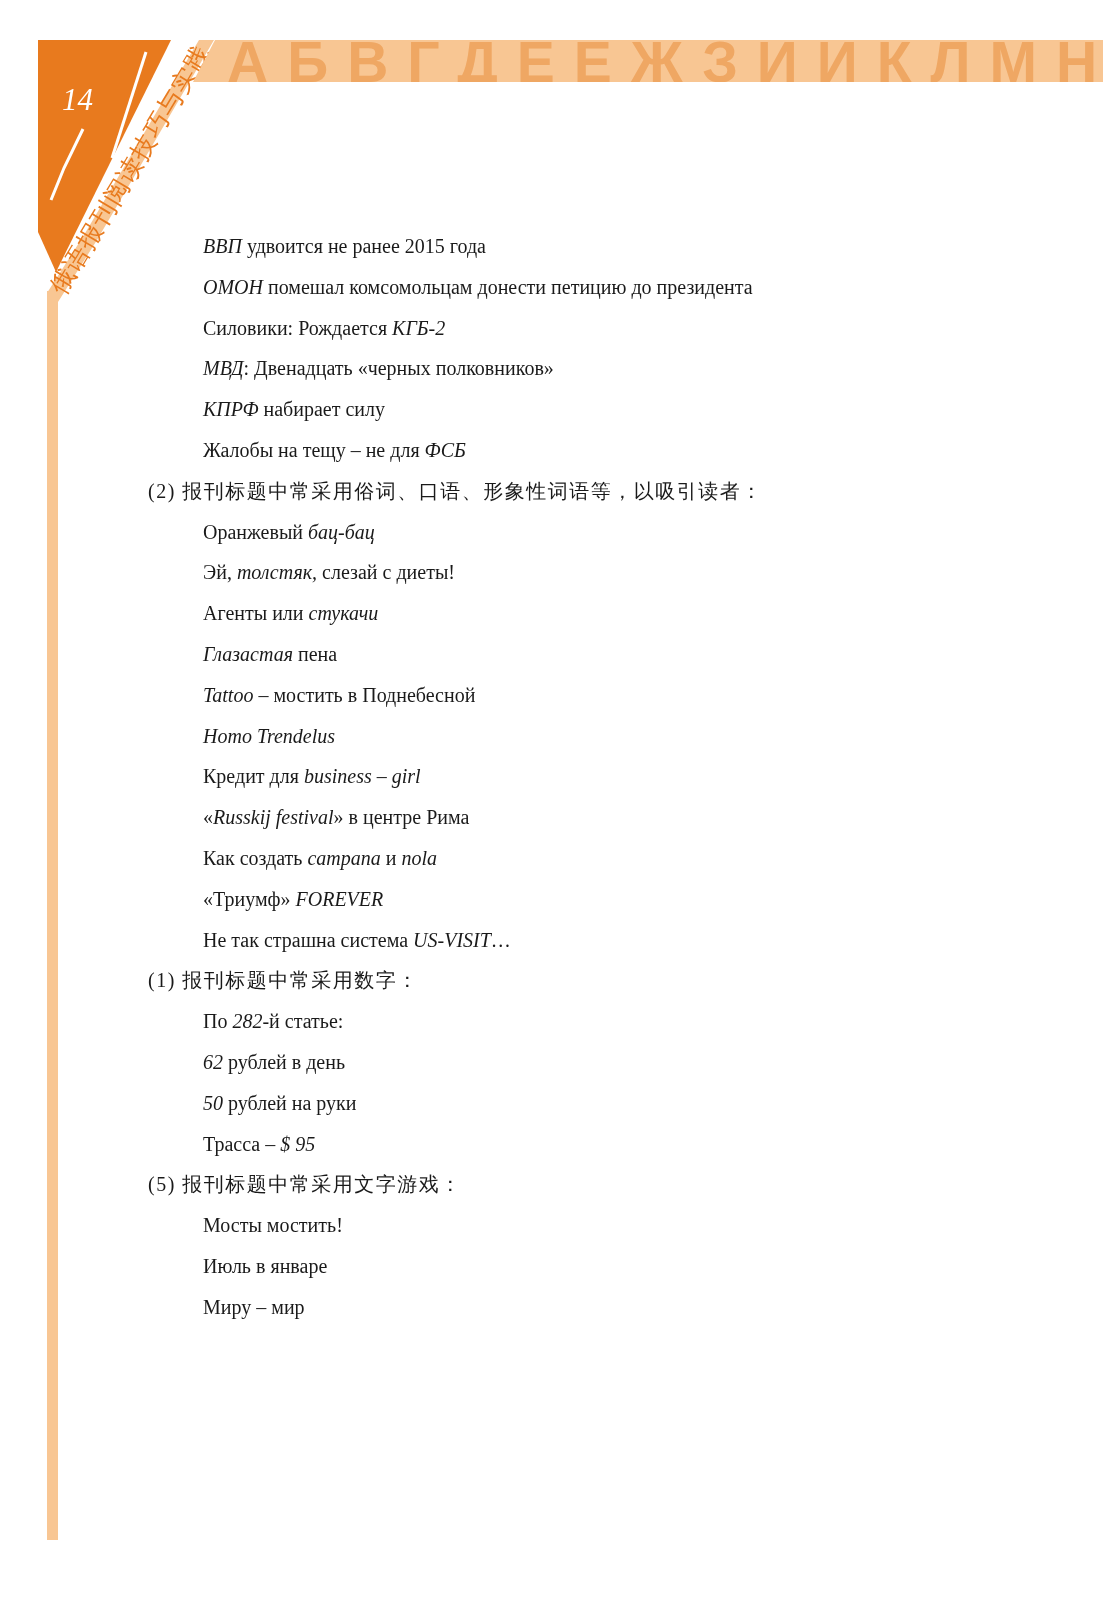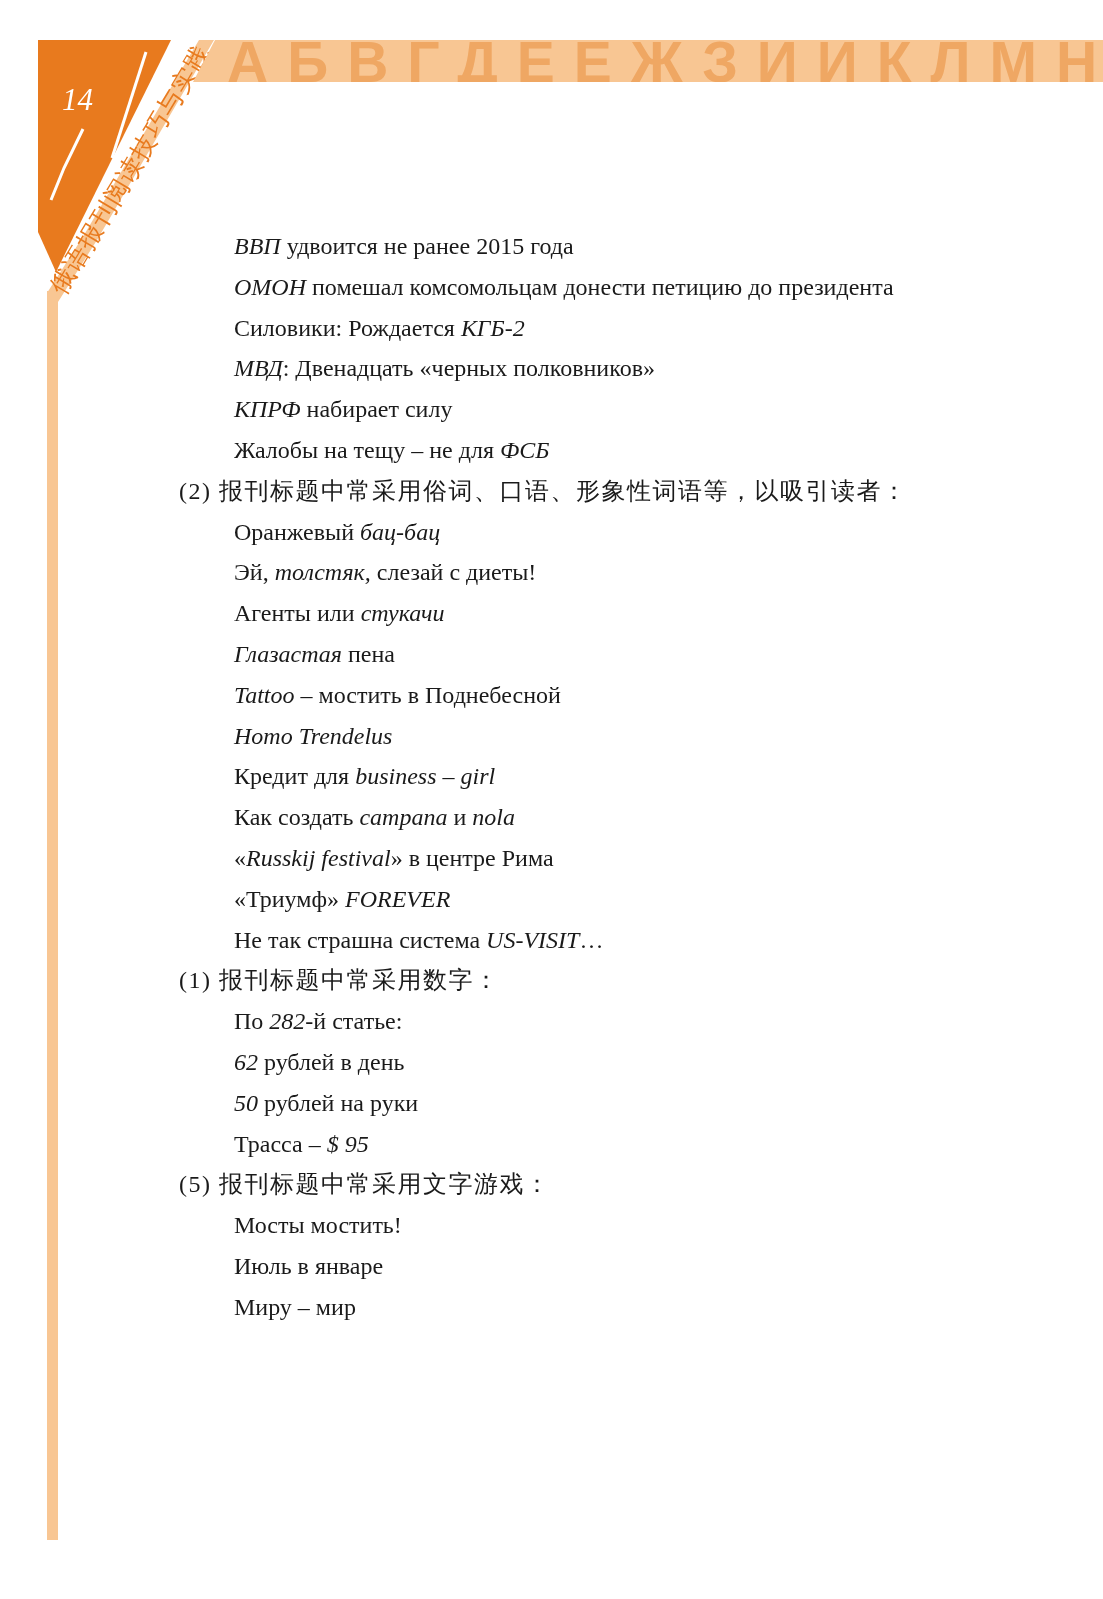--- a/index.html
+++ b/index.html
@@ -52,21 +52,21 @@
     font-family:Liberation Sans, sans-serif;
     font-weight:bold;
     font-size:57px;line-height:44px;
     letter-spacing:19px;
     color:var(--alphabet);
     white-space:nowrap;
   }
   
   .content{
     position:absolute;left:0;top:226px;width:1001px;
-    font-size:24px;line-height:40.8px;margin-left:31px;
+    font-size:20px;line-height:40.8px;
   }
   .content .line{white-space:nowrap;}
   .content .line.example{margin-left:203px;}
   .content .line.heading{margin-left:148px;letter-spacing:1.5px;}
   .content .it{font-style:italic;}
 </style>
 </head>
 <body>
 
 <div class="page">
@@ -98,22 +98,22 @@
       <div class="line example"><span class="it">КПРФ</span><span> набирает силу</span></div>
       <div class="line example"><span>Жалобы на тещу – не для </span><span class="it">ФСБ</span></div>
       <div class="line heading"><span>(2) 报刊标题中常采用俗词、口语、形象性词语等，以吸引读者：</span></div>
       <div class="line example"><span>Оранжевый </span><span class="it">бац-бац</span></div>
       <div class="line example"><span>Эй, </span><span class="it">толстяк,</span><span> слезай с диеты!</span></div>
       <div class="line example"><span>Агенты или </span><span class="it">стукачи</span></div>
       <div class="line example"><span class="it">Глазастая</span><span> пена</span></div>
       <div class="line example"><span class="it">Tattoo</span><span> – мостить в Поднебесной</span></div>
       <div class="line example"><span class="it">Homo Trendelus</span></div>
       <div class="line example"><span>Кредит для </span><span class="it">business</span><span> – </span><span class="it">girl</span></div>
+      <div class="line example"><span>«</span><span class="it">Russkij festival</span><span>» в центре Рима</span></div>
       <div class="line example"><span>Как создать </span><span class="it">campana</span><span> и </span><span class="it">nola</span></div>
-      <div class="line example"><span>«</span><span class="it">Russkij festival</span><span>» в центре Рима</span></div>
       <div class="line example"><span>«Триумф» </span><span class="it">FOREVER</span></div>
       <div class="line example"><span>Не так страшна система </span><span class="it">US-VISIT</span><span>…</span></div>
       <div class="line heading"><span>(1) 报刊标题中常采用数字：</span></div>
       <div class="line example"><span>По </span><span class="it">282</span><span>-й статье:</span></div>
       <div class="line example"><span class="it">62</span><span> рублей в день</span></div>
       <div class="line example"><span class="it">50</span><span> рублей на руки</span></div>
       <div class="line example"><span>Трасса – </span><span class="it">$ 95</span></div>
       <div class="line heading"><span>(5) 报刊标题中常采用文字游戏：</span></div>
       <div class="line example"><span>Мосты мостить!</span></div>
       <div class="line example"><span>Июль в январе</span></div>

